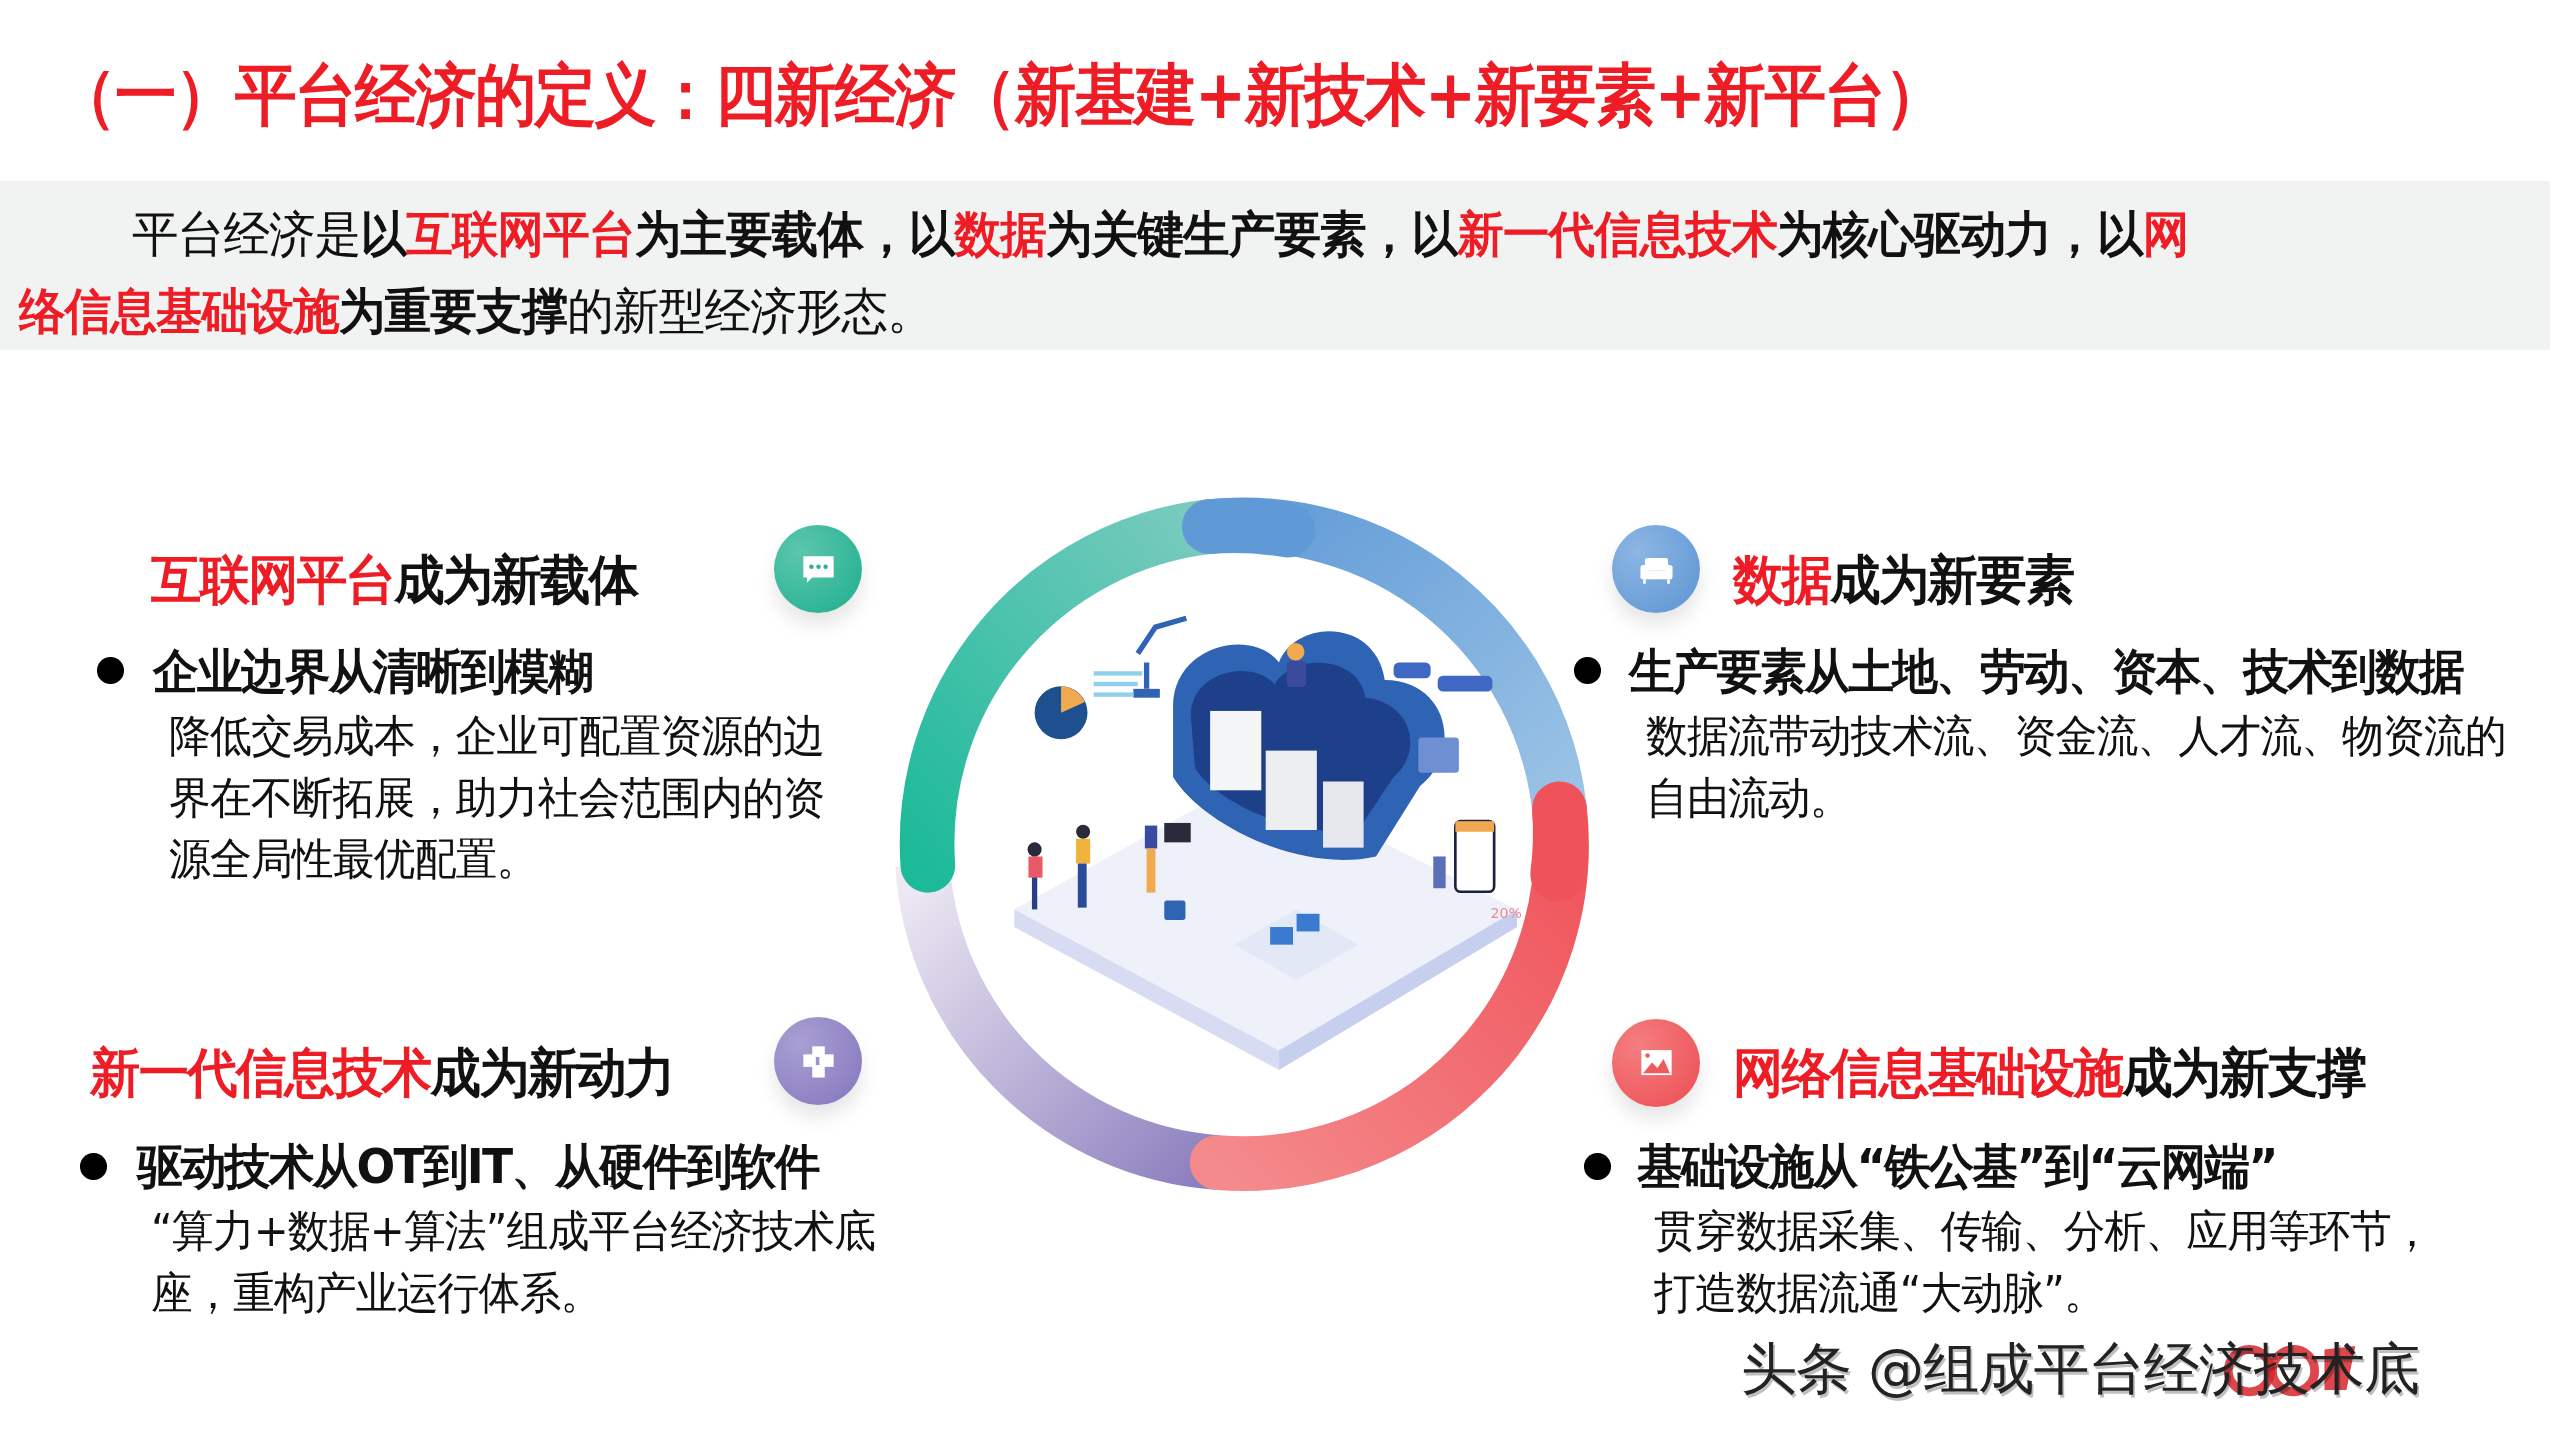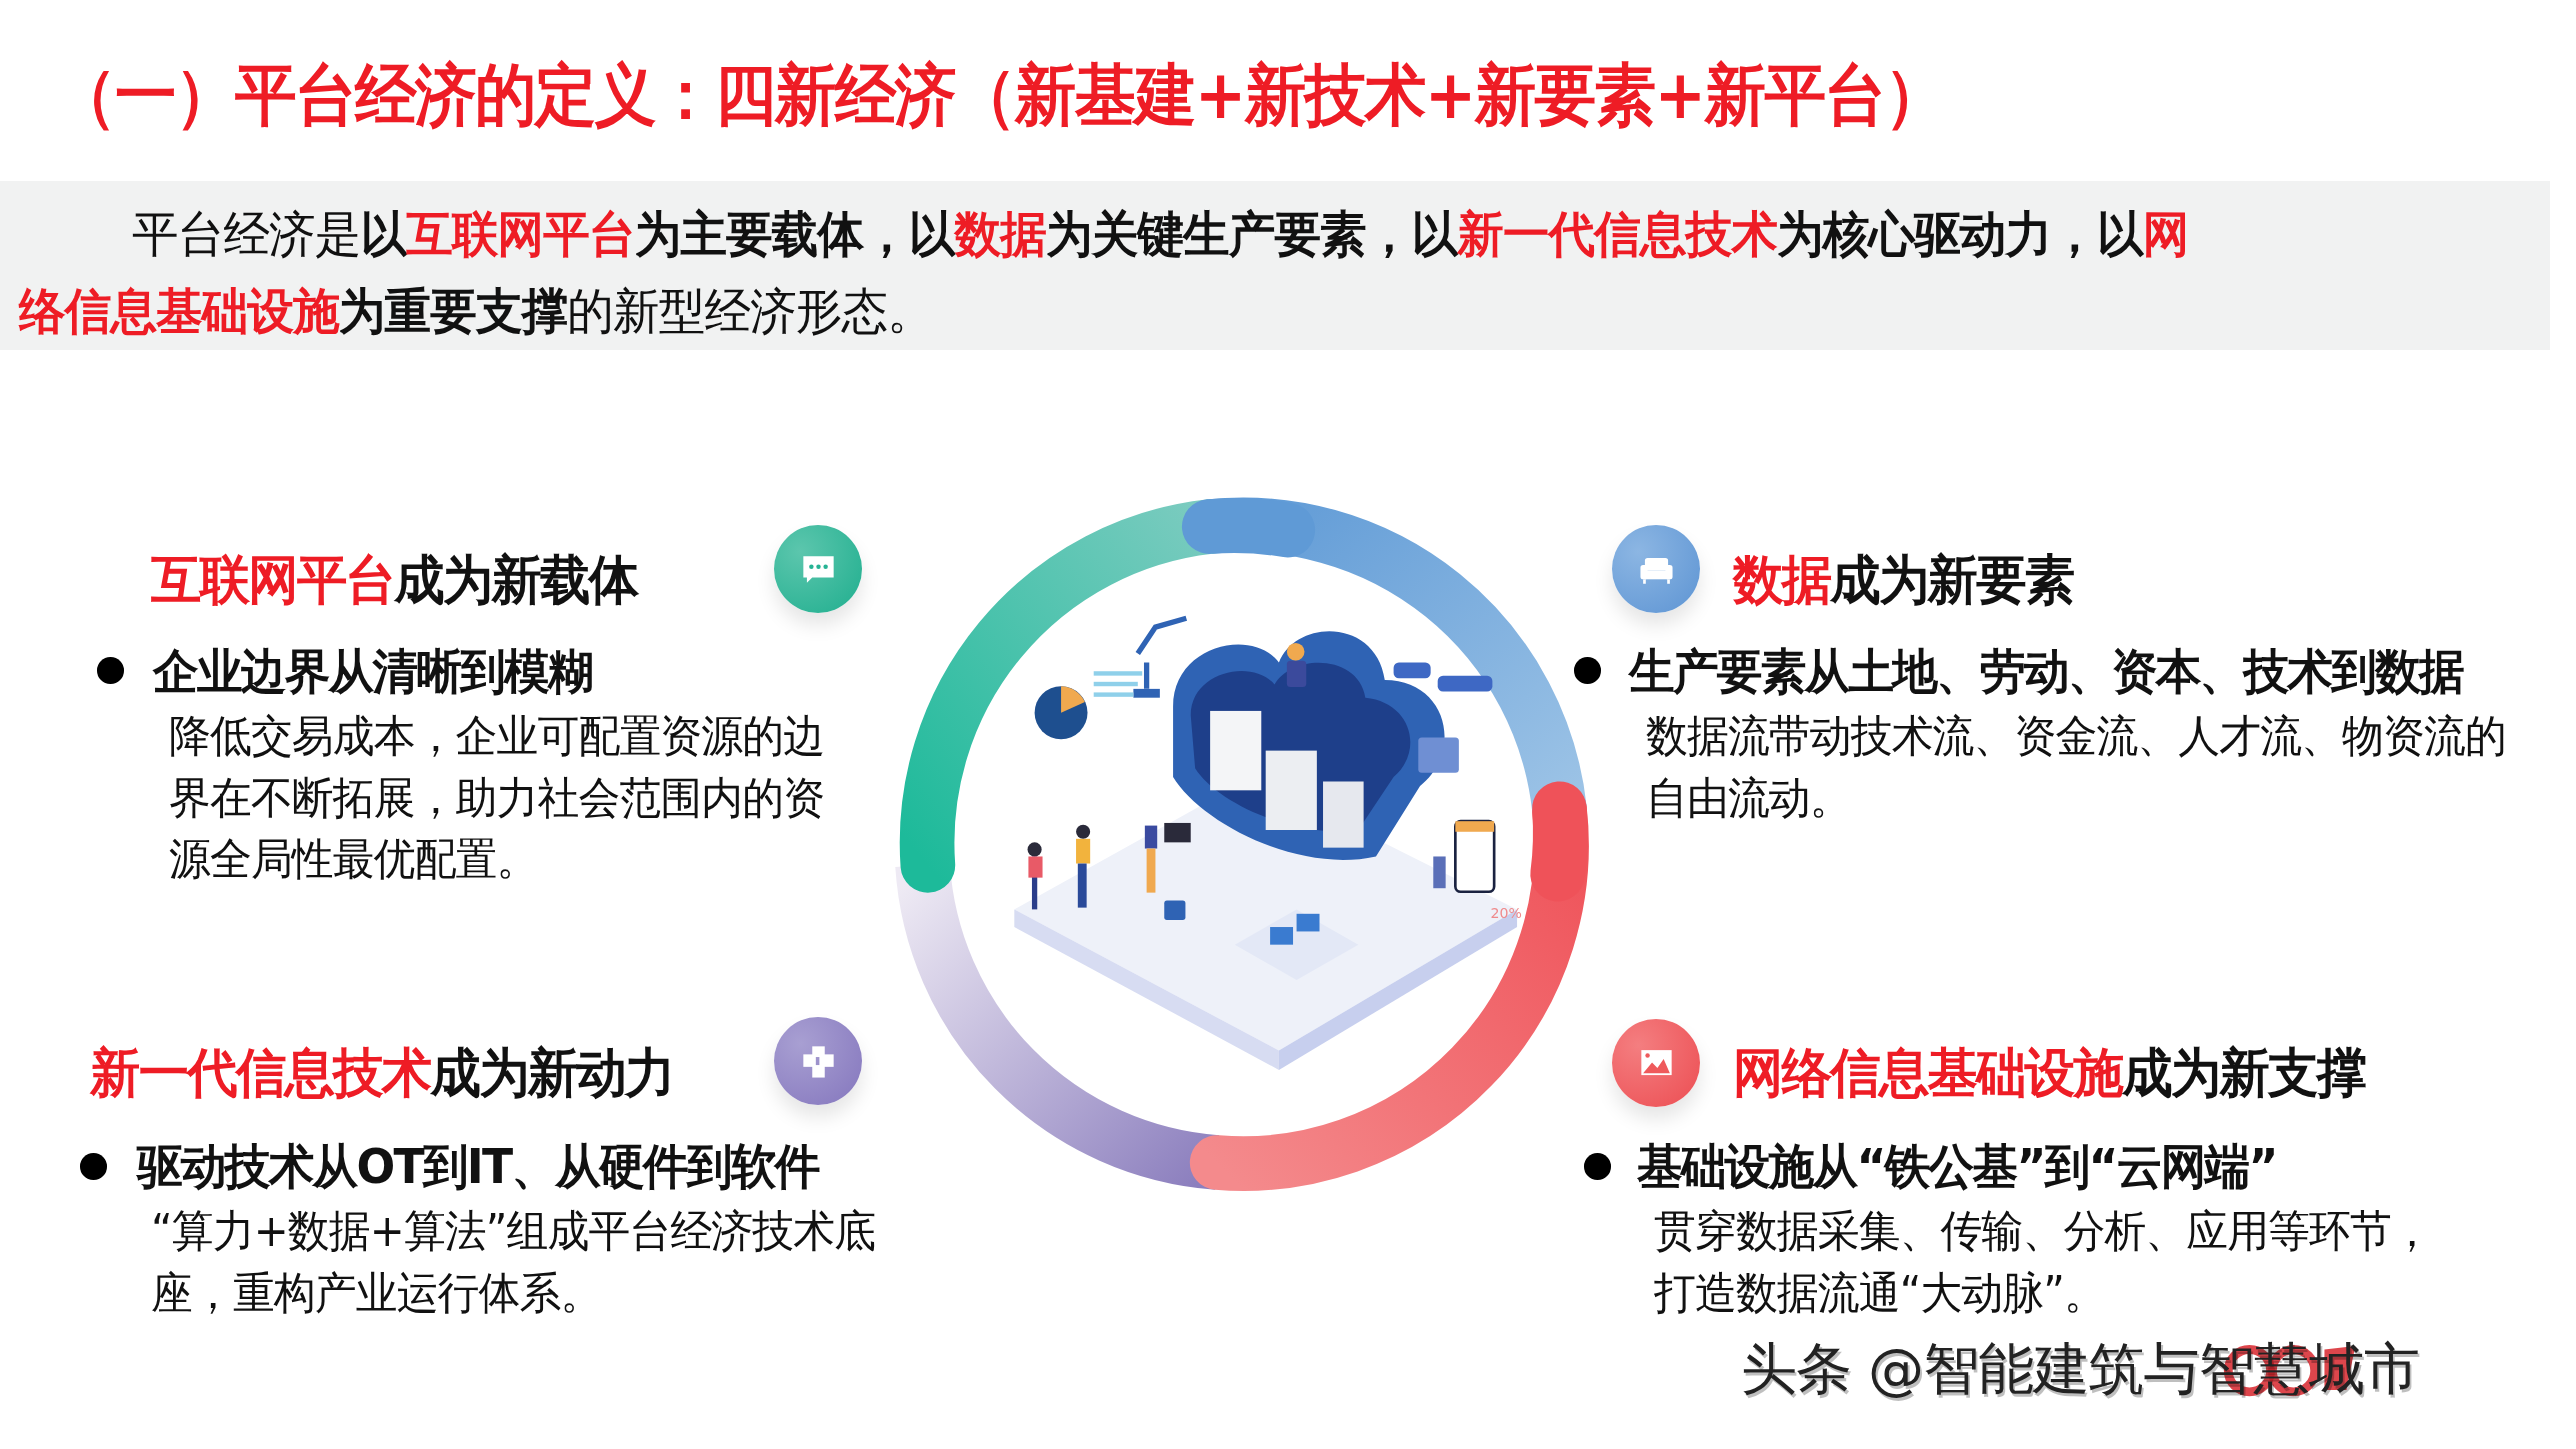--- a/index.html
+++ b/index.html
@@ -171,15 +171,15 @@
 <div class="dot" style="left:1584px; top:1153px;"></div>
 <div class="abs bl" style="left:1637px; top:1135px;">基础设施从“铁公基”到“云网端”</div>
 <div class="abs body" style="left:1654px; top:1200px;">贯穿数据采集、传输、分析、应用等环节，</div>
 <div class="abs body" style="left:1654px; top:1262px;">打造数据流通“大动脉”。</div>
 
 <svg id="wm-logo" class="abs" viewBox="0 0 220 70">
   <circle cx="30" cy="38" r="24" fill="none" stroke="#d7262d" stroke-width="10" opacity="0.85"></circle>
   <circle cx="80" cy="38" r="24" fill="none" stroke="#d7262d" stroke-width="10" opacity="0.85"></circle>
   <path d="M115 14 L150 10 L140 60 L115 60 Z" fill="#d7262d" opacity="0.85"></path>
 </svg>
-<div id="wm" class="abs">头条 @智能建筑与智慧城市</div>
+<div id="wm" class="abs">头条 @组成平台经济技术底</div>
 <div id="wm-sub" class="abs">诚信·担当·唯实·创先</div>
 
 
 </body></html>

